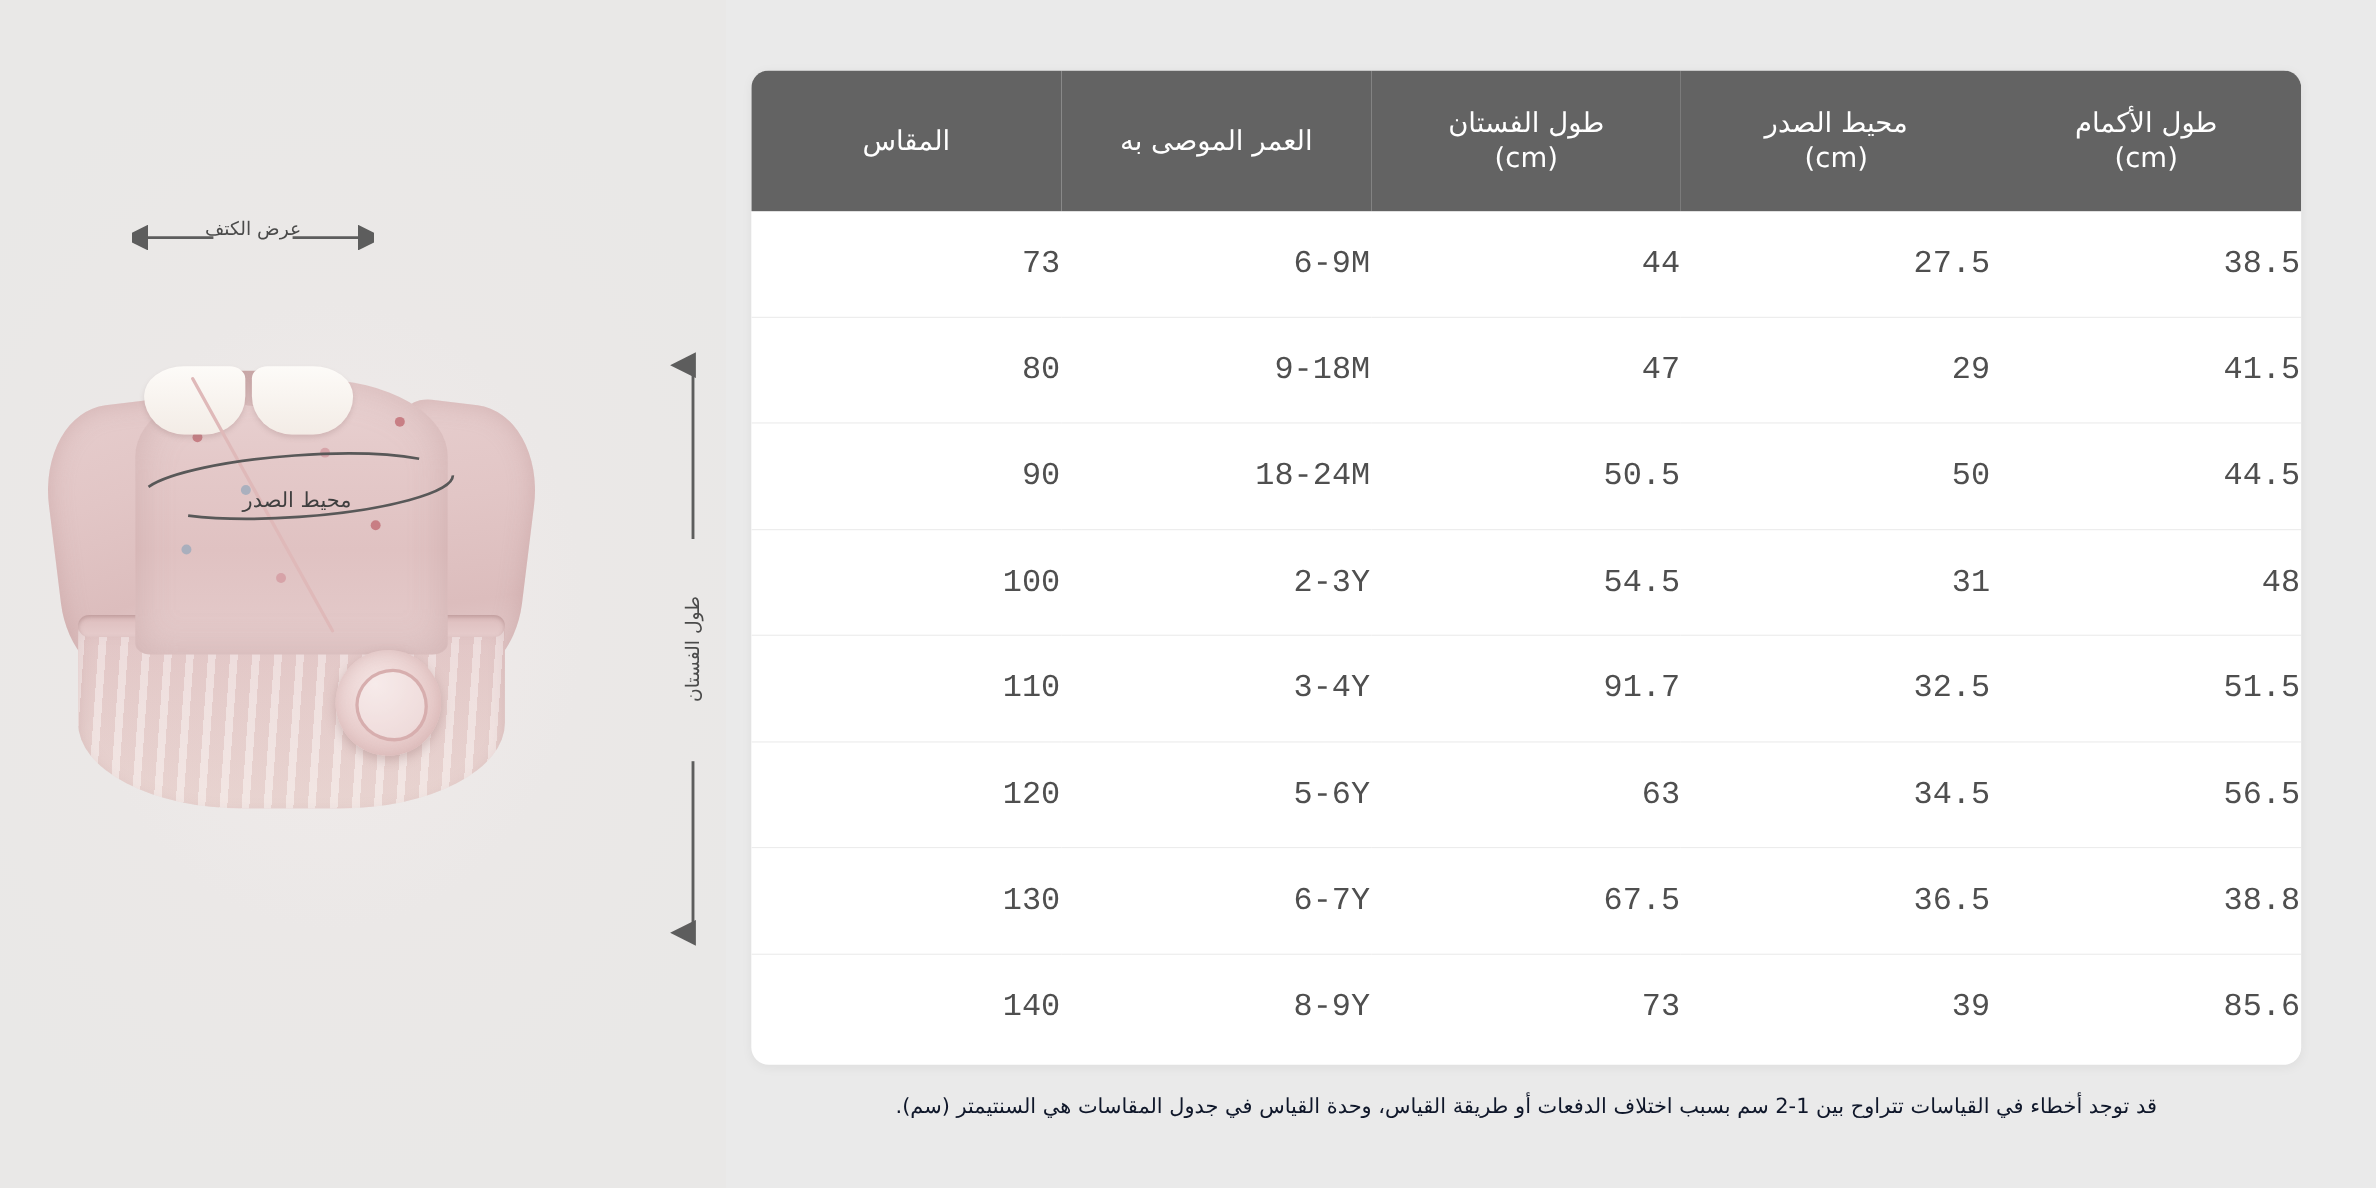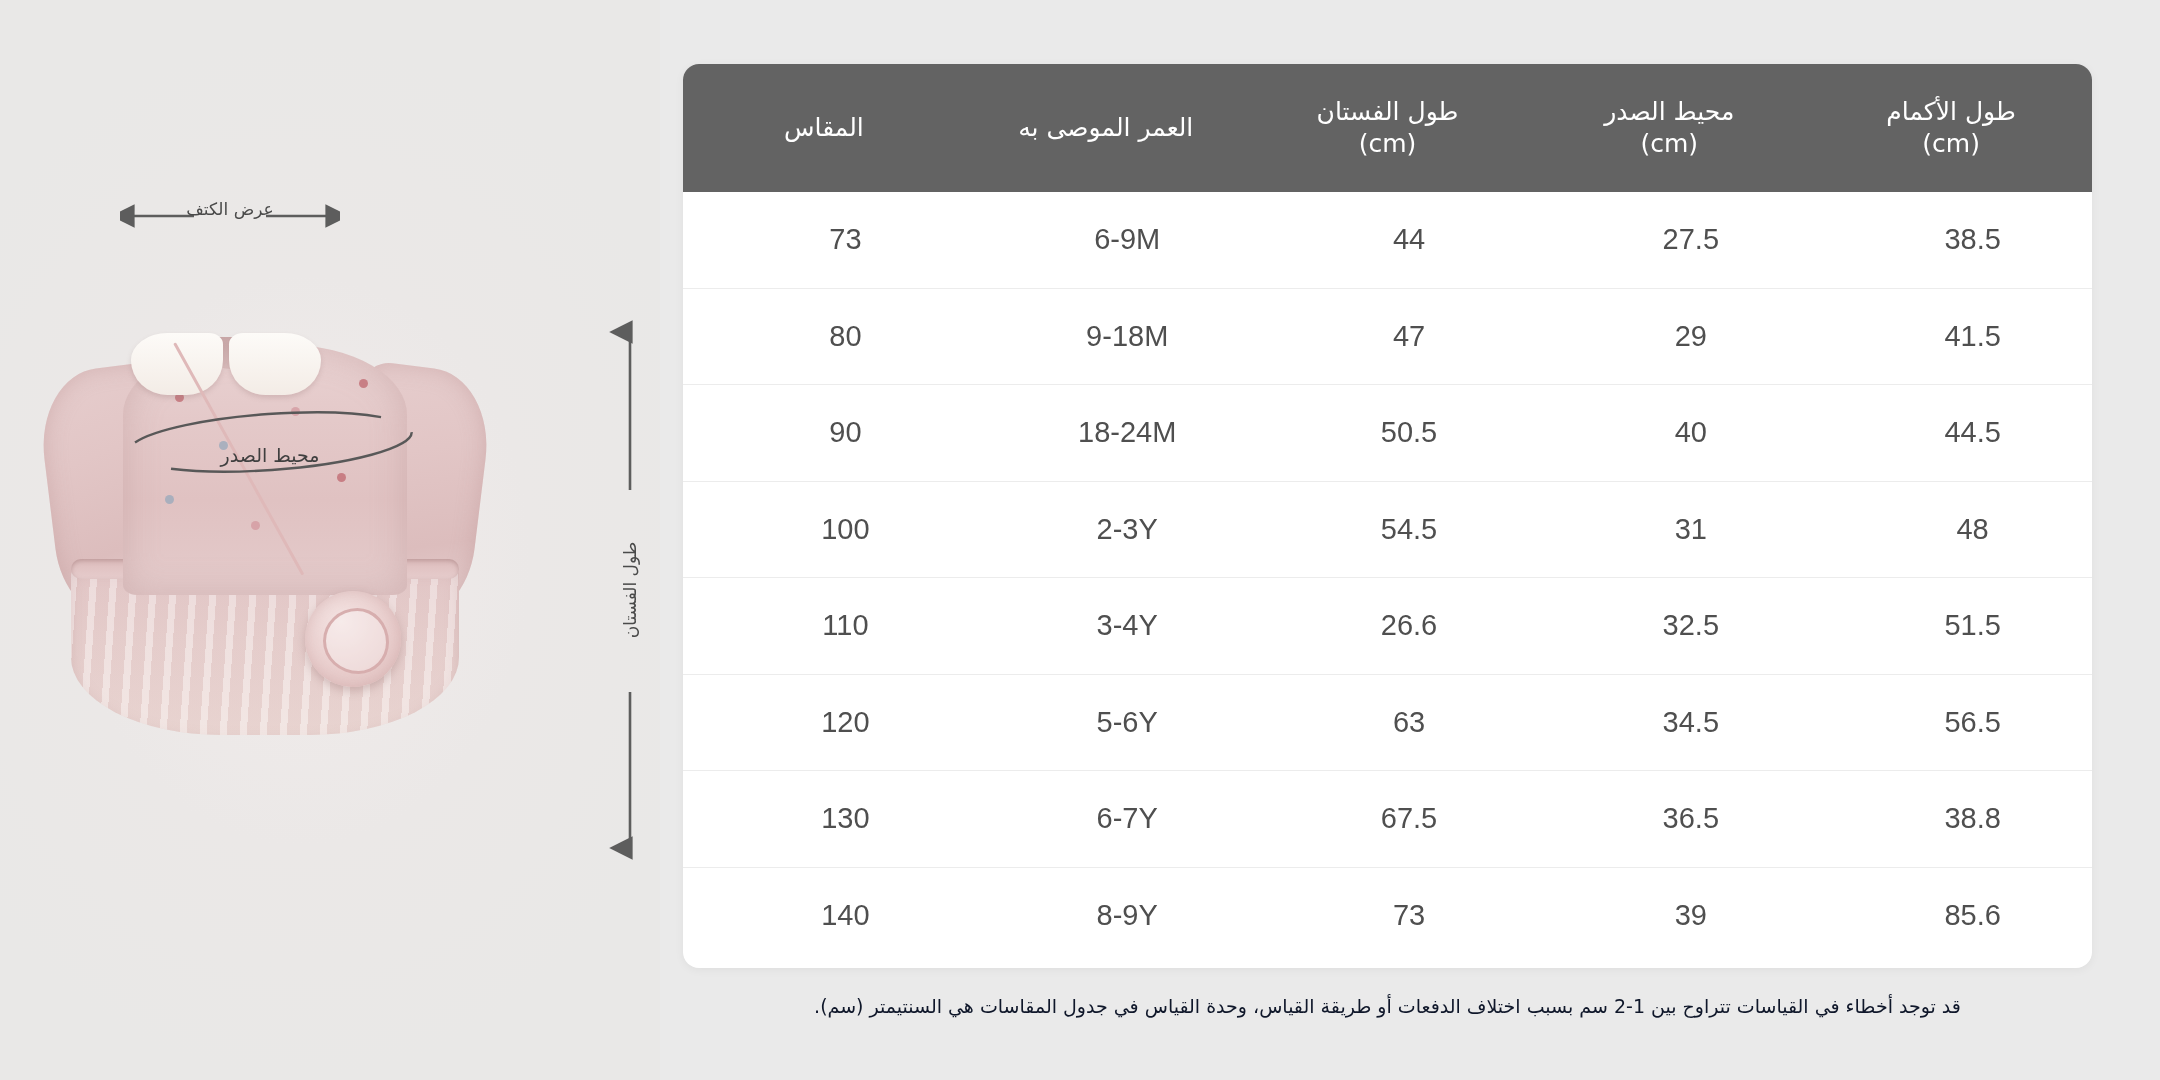--- a/index.html
+++ b/index.html
@@ -267,26 +267,26 @@
     line-height: 1.28;
     height: 116px;
     vertical-align: middle;
     padding: 6px 8px;
     text-align: center;
   }
   table.size-table thead th .unit { display: block; text-align: center; }
 
   table.size-table tbody td {
     height: 93.5px;
-    text-align: center;
+    text-align: right;
     vertical-align: middle;
     font-size: 29px;
     color: #4f4f4f;
     border-bottom: 1px solid #ececec;
-    font-family: Liberation Sans, sans-serif;
+    font-family: Liberation Mono, monospace;
     padding-left: 44px;
   }
   table.size-table tbody tr:last-child td { border-bottom: none; }
 
   
   #footer-note {
     position: absolute;
     left: 683px;
     top: 995px;
     width: 1409px;
@@ -410,36 +410,36 @@
           </tr>
           <tr>
             <td>41.5</td>
             <td>29</td>
             <td>47</td>
             <td>9-18M</td>
             <td>80</td>
           </tr>
           <tr>
             <td>44.5</td>
-            <td>40</td>
+            <td>50</td>
             <td>50.5</td>
             <td>18-24M</td>
             <td>90</td>
           </tr>
           <tr>
             <td>48</td>
             <td>31</td>
             <td>54.5</td>
             <td>2-3Y</td>
             <td>100</td>
           </tr>
           <tr>
             <td>51.5</td>
             <td>32.5</td>
-            <td>26.6</td>
+            <td>91.7</td>
             <td>3-4Y</td>
             <td>110</td>
           </tr>
           <tr>
             <td>56.5</td>
             <td>34.5</td>
             <td>63</td>
             <td>5-6Y</td>
             <td>120</td>
           </tr>

